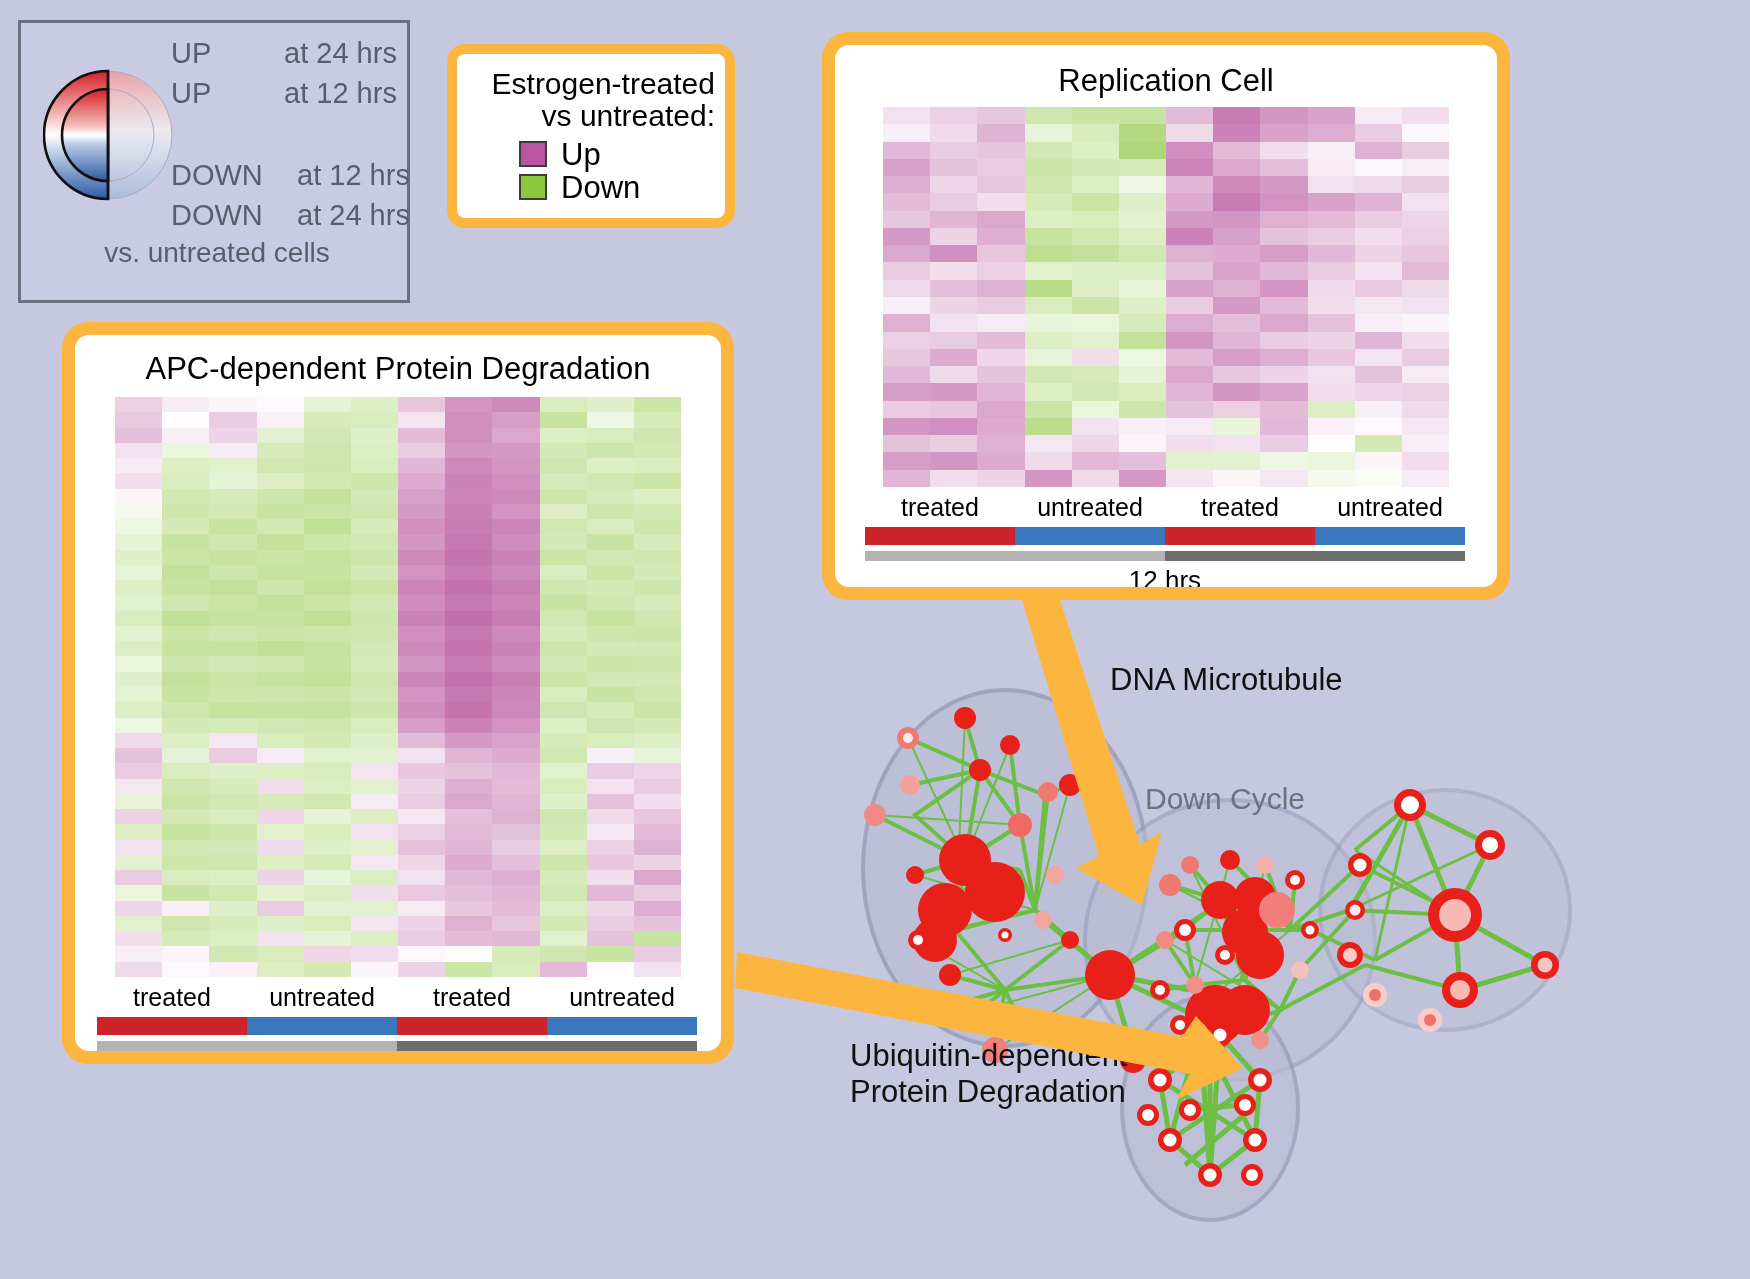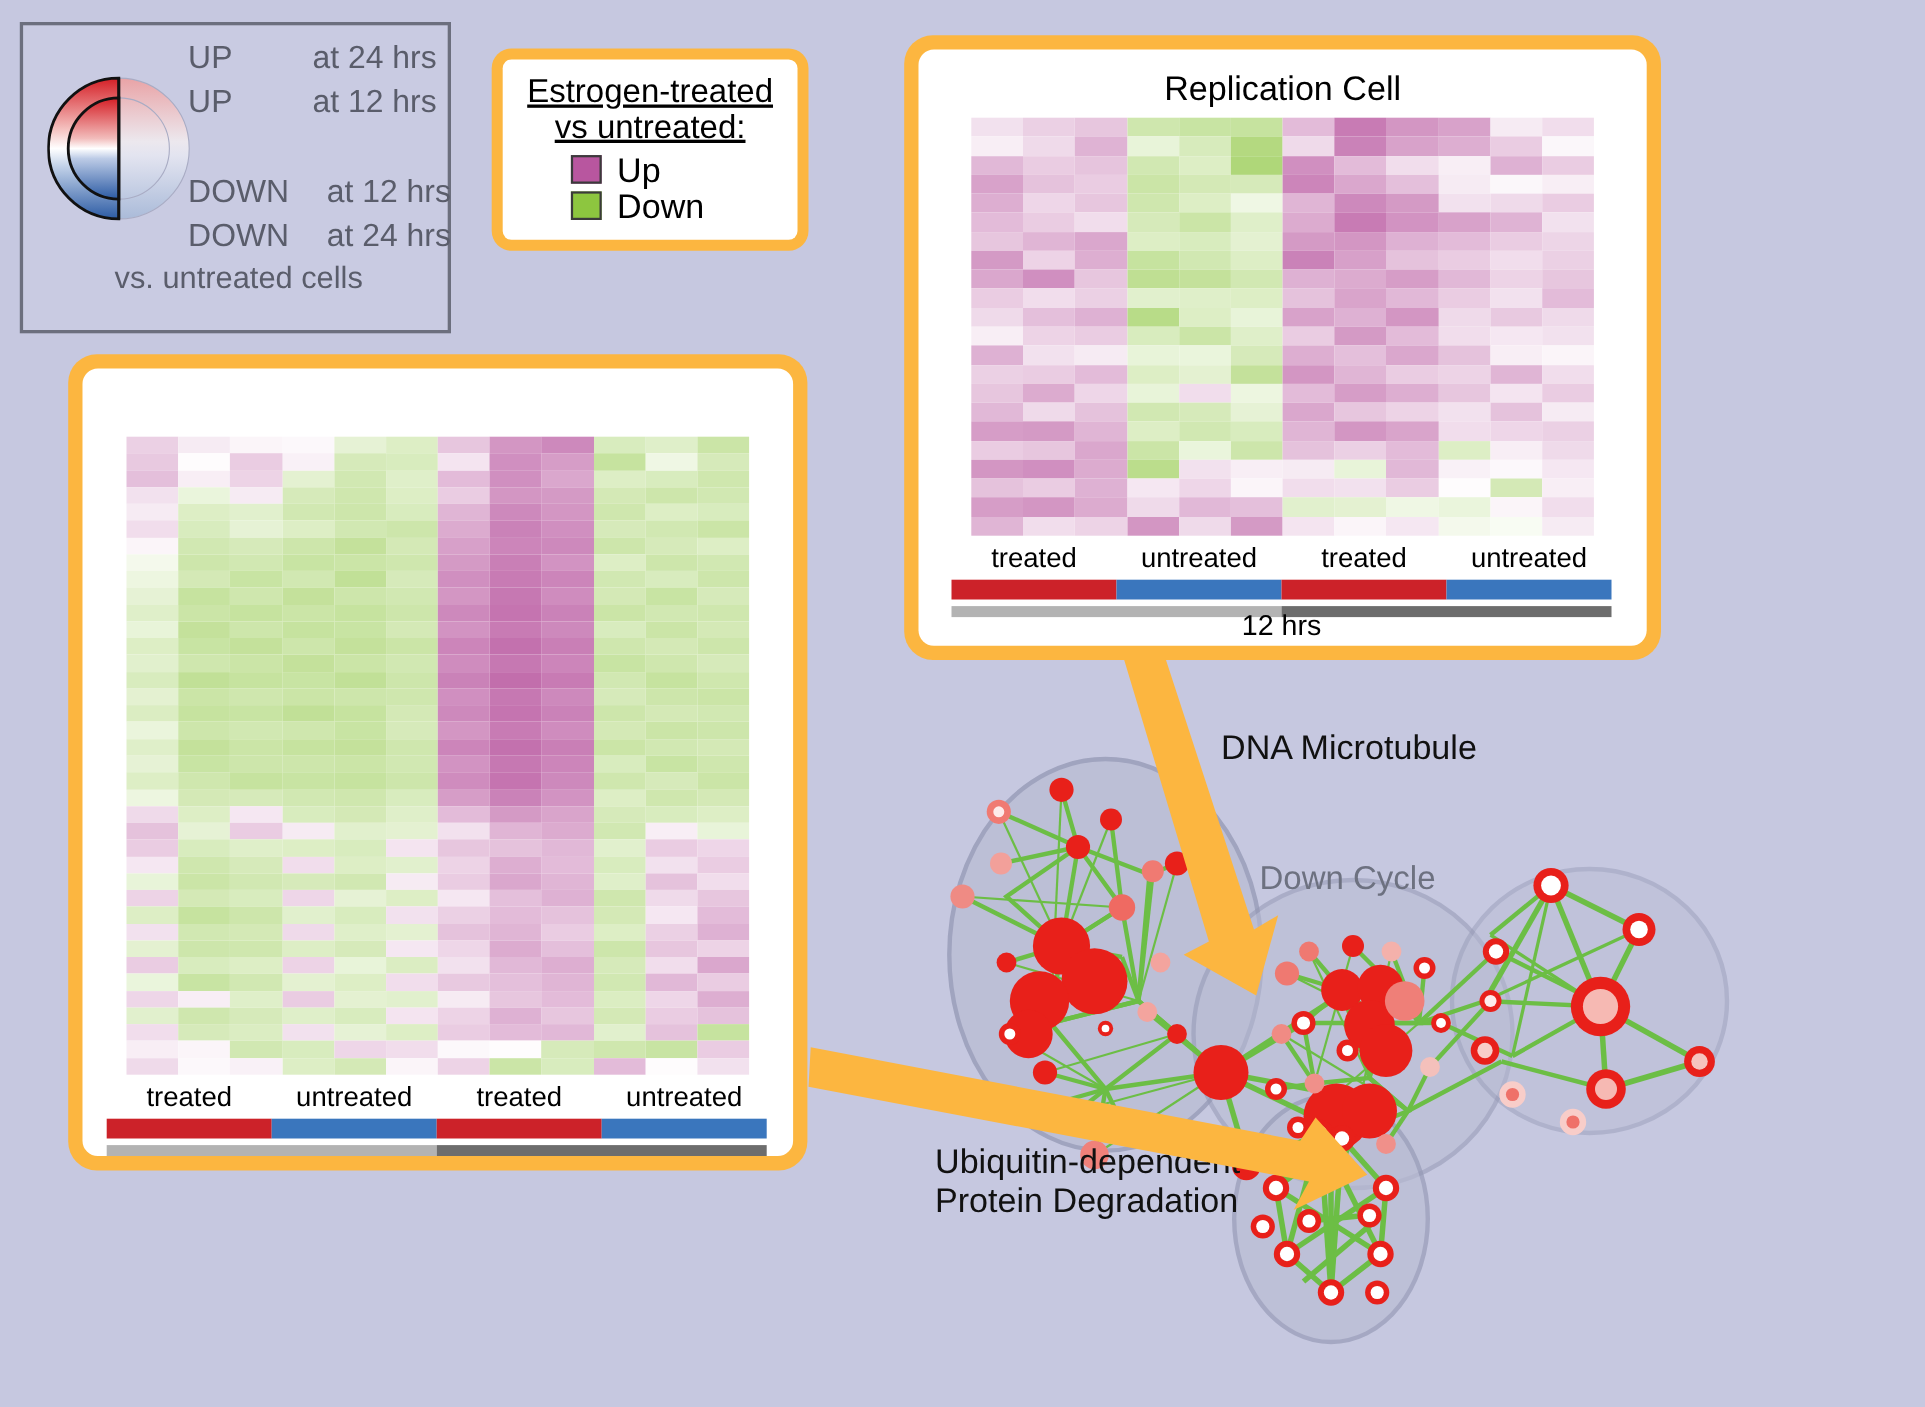--- a/index.html
+++ b/index.html
@@ -30,21 +30,21 @@
 
   
   .legend-card{
     position:absolute;left:447px;top:44px;width:288px;height:184px;
     background:#fcb640;border-radius:18px;box-sizing:border-box;padding:10px;
   }
   .legend-inner{
     width:100%;height:100%;background:#fff;border-radius:8px;
     box-sizing:border-box;padding:14px 10px 6px 10px;
   }
-  .legend-title{font-size:30px;color:#000;text-align:center;line-height:1.08;text-decoration:underline;}
+  .legend-title{font-size:30px;color:#000;text-align:right;line-height:1.08;}
   .legend-rows{margin-top:6px;padding-left:52px;}
   .legend-row{display:flex;align-items:center;gap:14px;margin-top:2px;}
   .swatch{width:28px;height:26px;border:2px solid #3b3b3b;box-sizing:border-box;display:block;}
   .legend-lab{font-size:31px;color:#000;line-height:1;}
 
   
   .panel{position:absolute;background:#fcb640;border-radius:26px;box-sizing:border-box;padding:13px;}
   .panel-inner{width:100%;height:100%;background:#fff;border-radius:14px;box-sizing:border-box;
                position:relative;overflow:hidden;}
   .panel-title{position:absolute;left:0;right:0;text-align:center;font-size:31px;color:#000;}
@@ -435,29 +435,30 @@
         <div class="bar-row" id="bar-rf" style="top:34px;height:18px;">
             <div style="flex:1;background:#cc2229"></div>
             <div style="flex:1;background:#3a76bd"></div>
             <div style="flex:1;background:#cc2229"></div>
             <div style="flex:1;background:#3a76bd"></div>
           </div>
         <div class="bar-row" id="tbar-rf" style="top:58px;height:10px;">
             <div style="flex:1;background:#b3b3b3"></div>
             <div style="flex:1;background:#6d6d6d"></div>
           </div>
-        <div class="time-labels" id="tlab-rf" style="top:60px;align-items:center;">
+        <div class="time-labels" id="tlab-rf" style="top:72px;align-items:center;">
             <span>12 hrs</span>
           </div>
       </div>
     </div>
   </div>
 
   <div class="panel" id="panel-apc">
     <div class="panel-inner">
+      <div class="panel-title" style="top:16px;">APC-dependent Protein Degradation</div>
 
       <div class="hm" id="hm-apc" style="left: 40px; top: 62px; width: 566px; height: 580px; grid-template-columns: repeat(12, 1fr); grid-template-rows: repeat(38, 1fr);">
           <div style="background:rgb(235,208,228)"></div>
           <div style="background:rgb(246,235,243)"></div>
           <div style="background:rgb(251,245,249)"></div>
           <div style="background:rgb(252,248,251)"></div>
           <div style="background:rgb(230,242,213)"></div>
           <div style="background:rgb(221,238,197)"></div>
           <div style="background:rgb(231,198,222)"></div>
           <div style="background:rgb(211,150,195)"></div>

